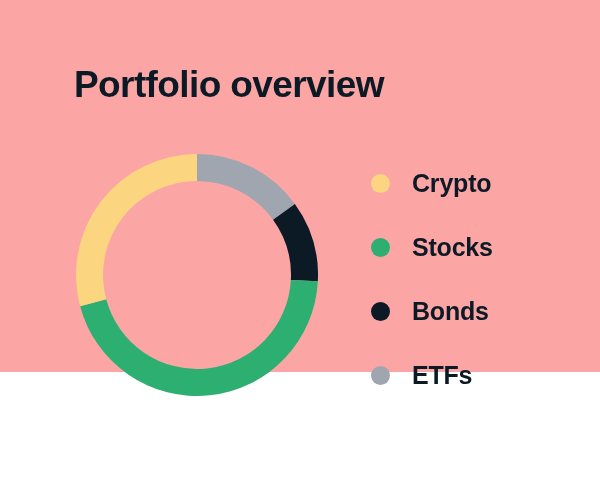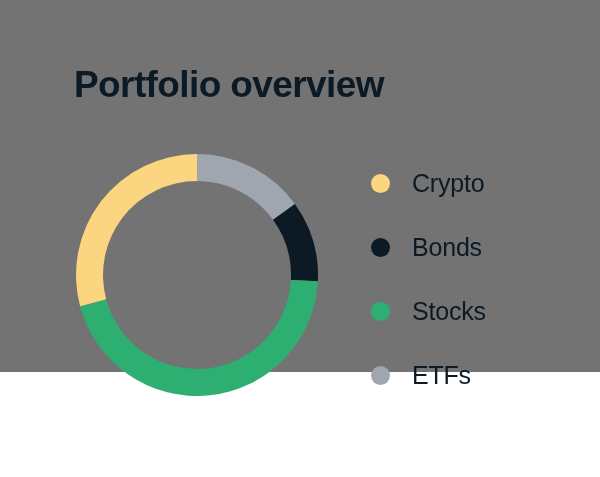--- a/index.html
+++ b/index.html
@@ -15,21 +15,21 @@
     overflow: hidden;
     position: relative;
   }
 
   #card {
     position: absolute;
     left: 0;
     top: 0;
     width: 600px;
     height: 372px;
-    background: #737373;
+    background: #fca5a5;
   }
 
   #page-title {
     position: absolute;
     left: 74px;
     top: 62px;
     font-size: 37px;
     font-weight: bold;
     letter-spacing: -0.6px;
     color: #0C1A26;
@@ -67,21 +67,21 @@
   }
   .legend-swatch {
     width: 19px;
     height: 19px;
     border-radius: 50%;
     flex: 0 0 auto;
   }
   .legend-label {
     margin-left: 22px;
     font-size: 25px;
-    font-weight: normal;
+    font-weight: bold;
     letter-spacing: -0.2px;
     color: #0C1A26;
     white-space: nowrap;
     line-height: 26px;
   }
 </style>
 </head>
 <body>
 
 <div id="card">
@@ -98,26 +98,26 @@
         </g>
     </svg>
   </div>
 
   <div id="legend">
       <div class="legend-row">
         <span class="legend-swatch" style="background: rgb(252, 213, 129);"></span>
         <span class="legend-label">Crypto</span>
       </div>
       <div class="legend-row">
+        <span class="legend-swatch" style="background: rgb(46, 175, 114);"></span>
+        <span class="legend-label">Stocks</span>
+      </div>
+      <div class="legend-row">
         <span class="legend-swatch" style="background: rgb(12, 26, 38);"></span>
         <span class="legend-label">Bonds</span>
-      </div>
-      <div class="legend-row">
-        <span class="legend-swatch" style="background: rgb(46, 175, 114);"></span>
-        <span class="legend-label">Stocks</span>
       </div>
       <div class="legend-row">
         <span class="legend-swatch" style="background: rgb(160, 166, 176);"></span>
         <span class="legend-label">ETFs</span>
       </div>
     </div>
 
 </div>
 
 </body></html>

